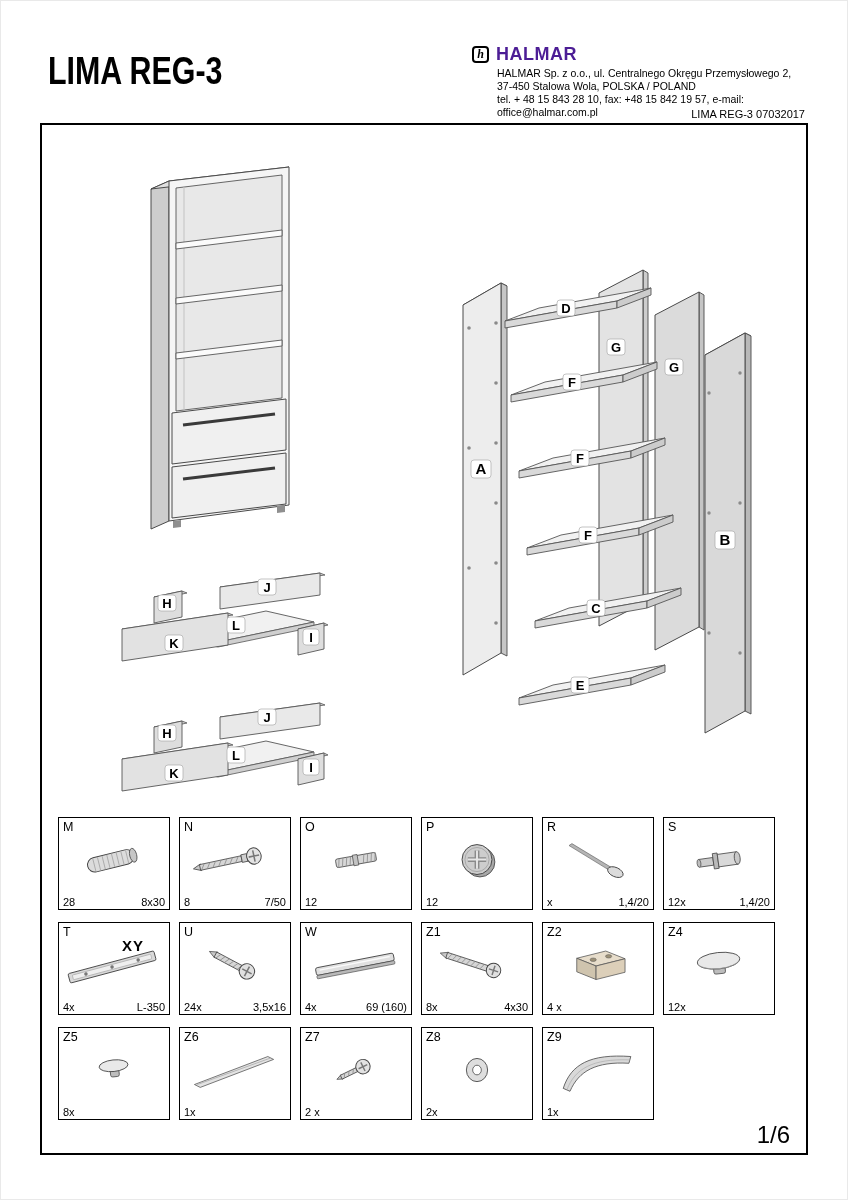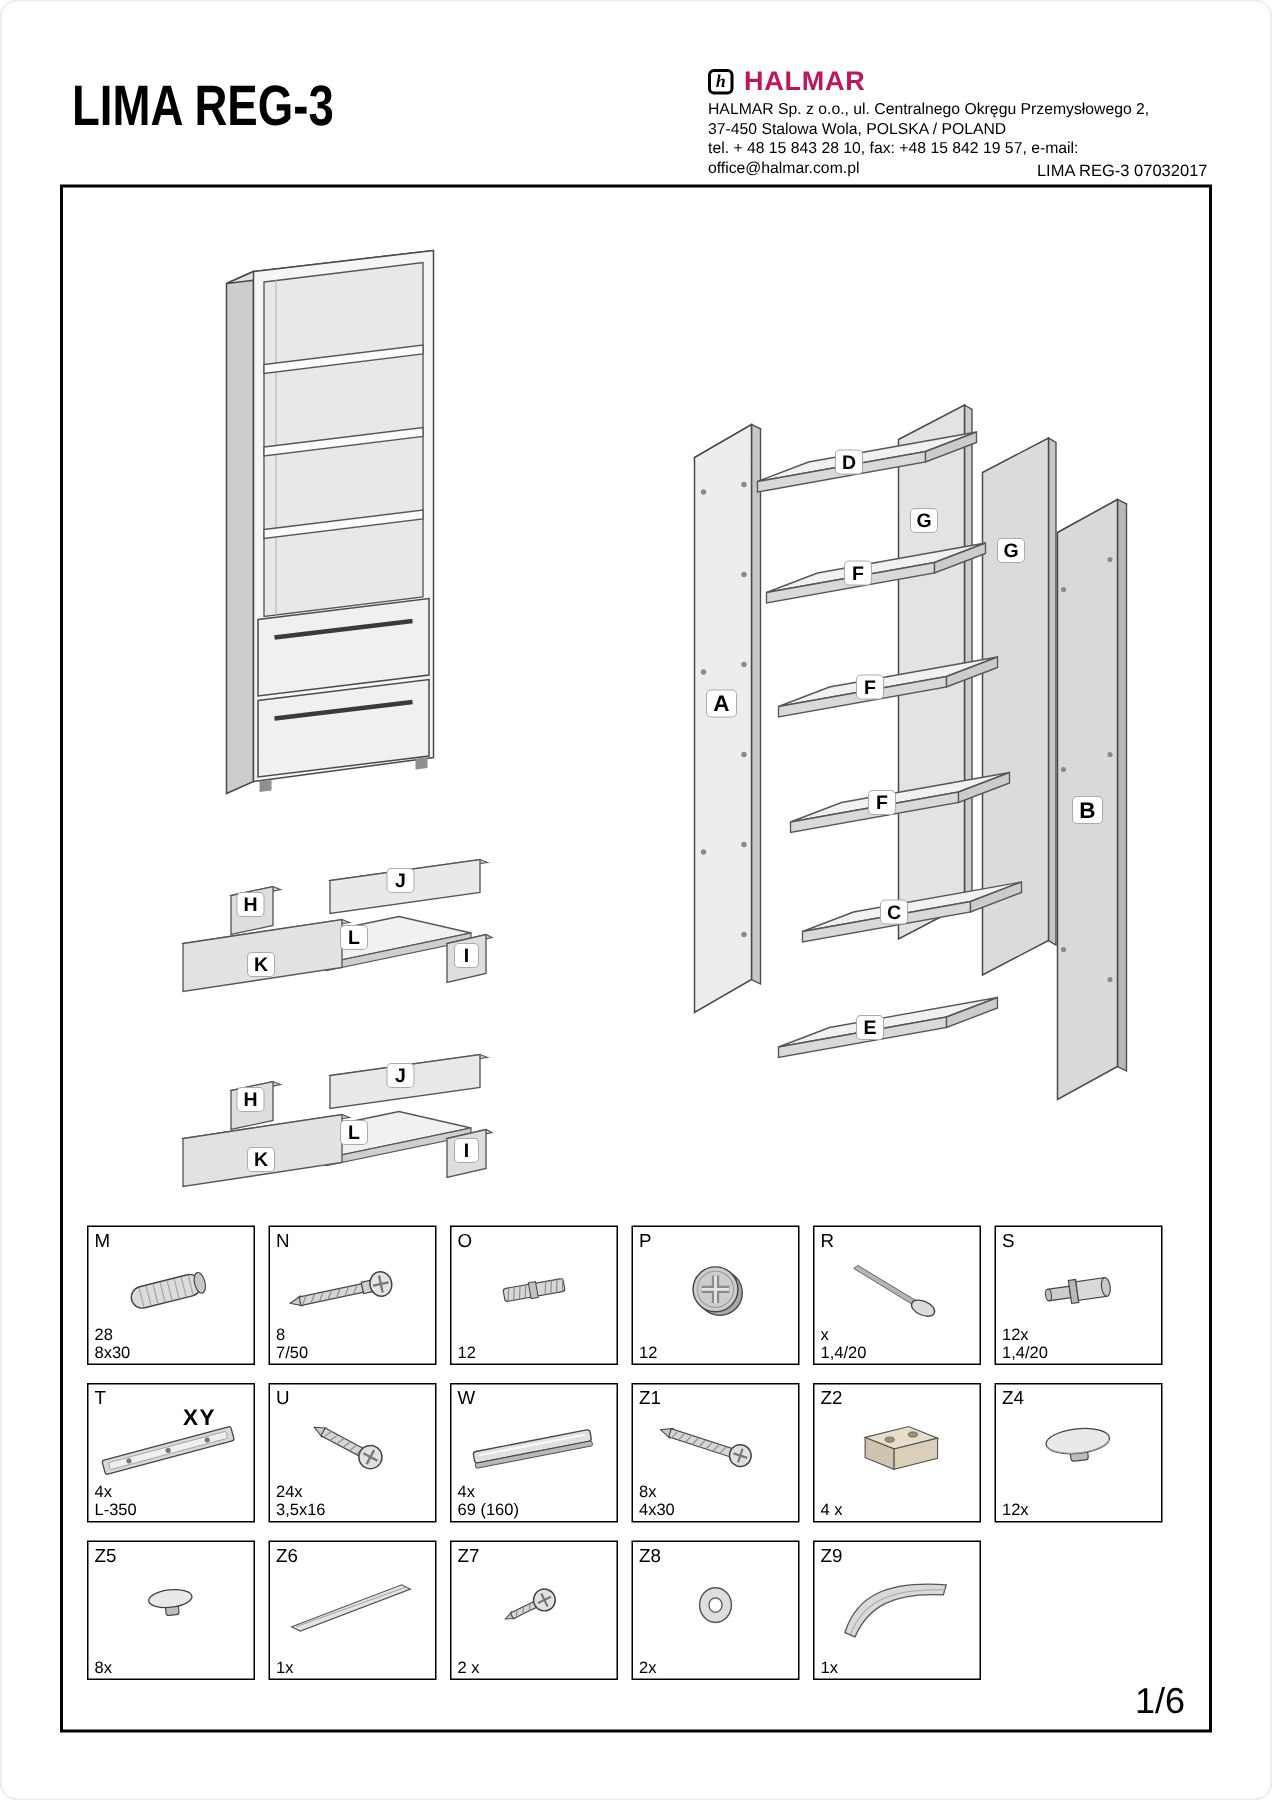--- a/index.html
+++ b/index.html
@@ -1,46 +1,46 @@
 <!DOCTYPE html>
 <html><head>
 <meta charset="utf-8">
 <style>
   * { margin:0; padding:0; box-sizing:border-box; }
   html,body { width:848px; height:1200px; background:#fff; }
   body { font-family:"Liberation Sans", sans-serif; color:#000; position:relative; }
-  .page { position:absolute; inset:0; background:#fff; box-shadow: inset 0 0 0 1px #e9e9e9; border-radius: 11px; }
+  .page { position:absolute; inset:0; background:#fff; box-shadow: inset 0 0 0 1px #e9e9e9; }
 
   .title { position:absolute; left:48px; top:50px; font-size:38px; font-weight:bold;
            letter-spacing:0px; transform:scaleX(0.80); transform-origin:left center; white-space:nowrap; }
 
   .brand { position:absolute; left:472px; top:44px; width:340px; }
   .brand-row { display:flex; align-items:center; gap:7px; }
   .brand-icon { width:17px; height:17px; border:2px solid #000; border-radius:4px;
                 display:flex; align-items:center; justify-content:center;
                 font:italic bold 12px "Liberation Serif", serif; }
-  .brand-name { font-size:18px; font-weight:bold; color:#be185d; letter-spacing:0.5px; }
-  .addr { margin-top:2px; font-size:10.5px; line-height:13px; }
+  .brand-name { font-size:18px; font-weight:bold; color:#4c1d95; letter-spacing:0.5px; }
+  .addr { margin-left:25px; margin-top:2px; font-size:10.5px; line-height:13px; }
 
   .docref { position:absolute; right:43px; top:108px; font-size:11px; }
 
   .main { position:absolute; left:40px; top:123px; width:768px; height:1032px; border:2px solid #000; }
 
   .cabinet-svg  { position:absolute; left:95px;  top:30px;  width:190px; height:400px; }
   .exploded-svg { position:absolute; left:405px; top:128px; width:335px; height:525px; }
   .drawer-svg-1 { position:absolute; left:72px;  top:440px; width:240px; height:130px; }
   .drawer-svg-2 { position:absolute; left:72px;  top:570px; width:240px; height:130px; }
 
   .parts-grid { position:absolute; left:16px; top:692px;
                 display:grid; grid-template-columns:repeat(6,112px); grid-template-rows:repeat(3,93px);
                 gap:12px 9px; }
   .cell { position:relative; border:1.5px solid #000; background:#fff; }
   .cid  { position:absolute; top:2px; left:4px; font-size:12.5px; }
   .icon { position:absolute; left:4px; top:15px; width:102px; height:56px; }
-  .foot { position:absolute; left:4px; right:4px; bottom:1px; display:flex; justify-content:space-between; font-size:11px;flex-direction:column; }
+  .foot { position:absolute; left:4px; right:4px; bottom:1px; display:flex; justify-content:space-between; font-size:11px; }
   .xy   { position:absolute; top:14px; right:25px; font-weight:bold; font-size:15px; letter-spacing:1px; }
 
   .pagenum { position:absolute; right:16px; bottom:4px; font-size:24px; font-weight:normal; }
 
   .badge   { fill:#fff; stroke:#ababab; stroke-width:0.7; }
   .badge-t { font:bold 13px "Liberation Sans", sans-serif; text-anchor:middle; fill:#000; }
   .badge-tl{ font:bold 15px "Liberation Sans", sans-serif; text-anchor:middle; fill:#000; }
 </style>
 </head>
 <body>

